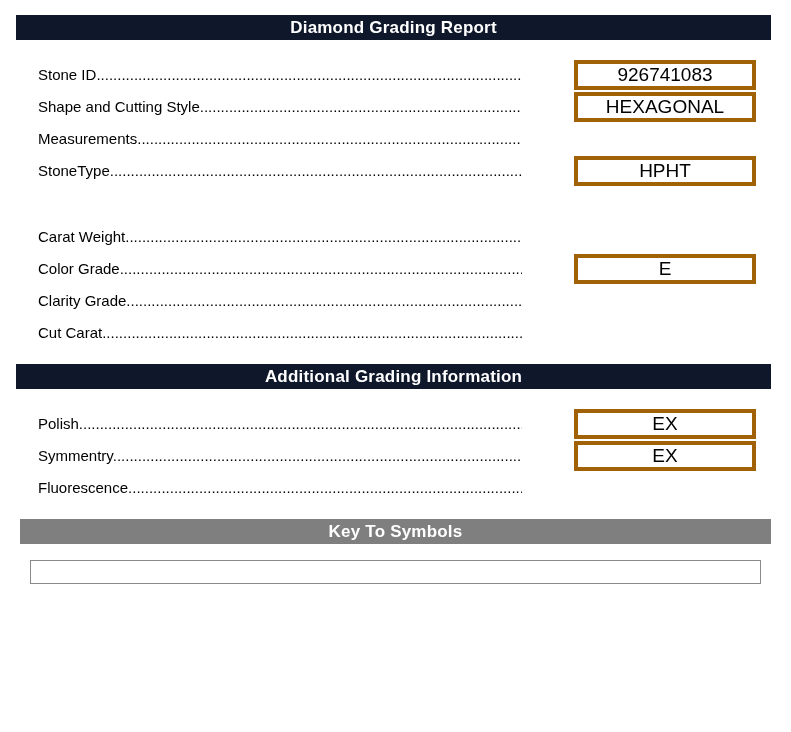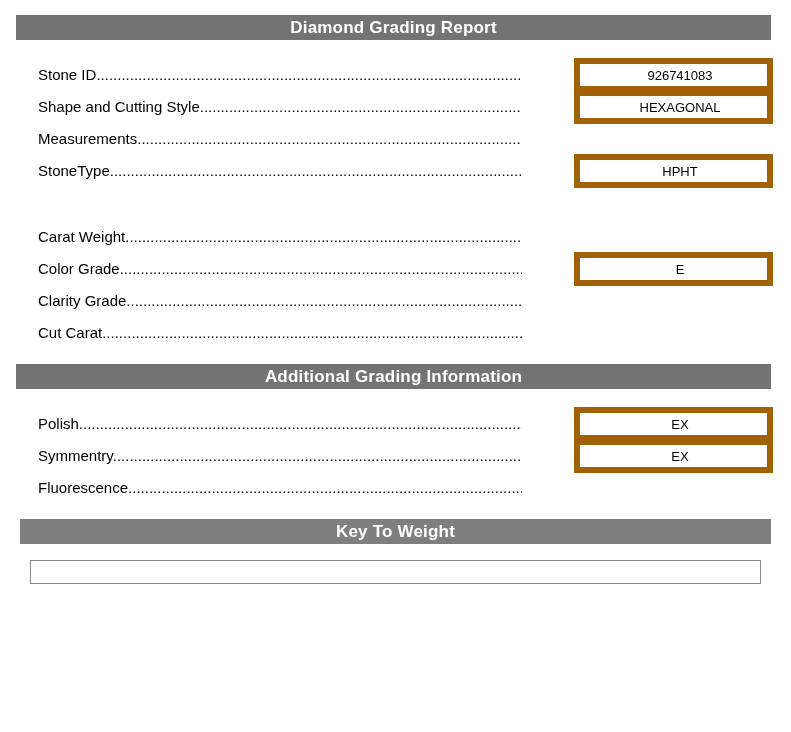--- a/index.html
+++ b/index.html
@@ -16,21 +16,21 @@
     margin:0 20px;
     height:25px;
     display:flex;
     align-items:center;
     justify-content:center;
     color:#ffffff;
     font-weight:bold;
     font-size:17px;
     letter-spacing:0.2px;
   }
-  .bar.navy{background:#737373;margin-left:16px;}
+  .bar.navy{background:#0f172a;margin-left:16px;}
   .bar.gray{background:#7f7f7f;}
   .bar.first{margin-top:15px;}
   .rows{
     padding:24px 0 0 38px;
     margin-bottom:20px;
   }
   .row{
     display:flex;
     align-items:center;
     height:22px;
@@ -41,27 +41,26 @@
     overflow:hidden;
     white-space:nowrap;
     font-size:15px;
     line-height:22px;
   }
   .dots{color:#000;}
   .value-box{
     margin-left:52px;
     width:174px;
     height:22px;
-    border:6px solid #a16207;
+    border:4px solid #a16207;
     display:flex;
     align-items:center;
     justify-content:center;
-    font-size:13px;
+    font-size:19px;
     background:#fff;
-    padding-left:13px;
   }
   .symbols-box{
     margin:16px 30px 0 30px;
     height:24px;
     border:1px solid #8a8a8a;
     background:#fff;
     font-size:14px;
     line-height:24px;
     padding:0 6px;
     box-sizing:border-box;
@@ -123,18 +122,18 @@
     <div class="row">
       <div class="leader"><span>Symmentry</span><span class="dots">............................................................................................................................................................................................................................</span></div>
       <div class="value-box">EX</div>
     </div>
     <div class="row">
       <div class="leader"><span>Fluorescence</span><span class="dots">............................................................................................................................................................................................................................</span></div>
     </div>
   </div>
 
   <div class="bar gray">
-    <span>Key To Weight</span>
+    <span>Key To Symbols</span>
   </div>
 
   <div class="symbols-box"></div>
 
 </div>
 
 </body></html>

